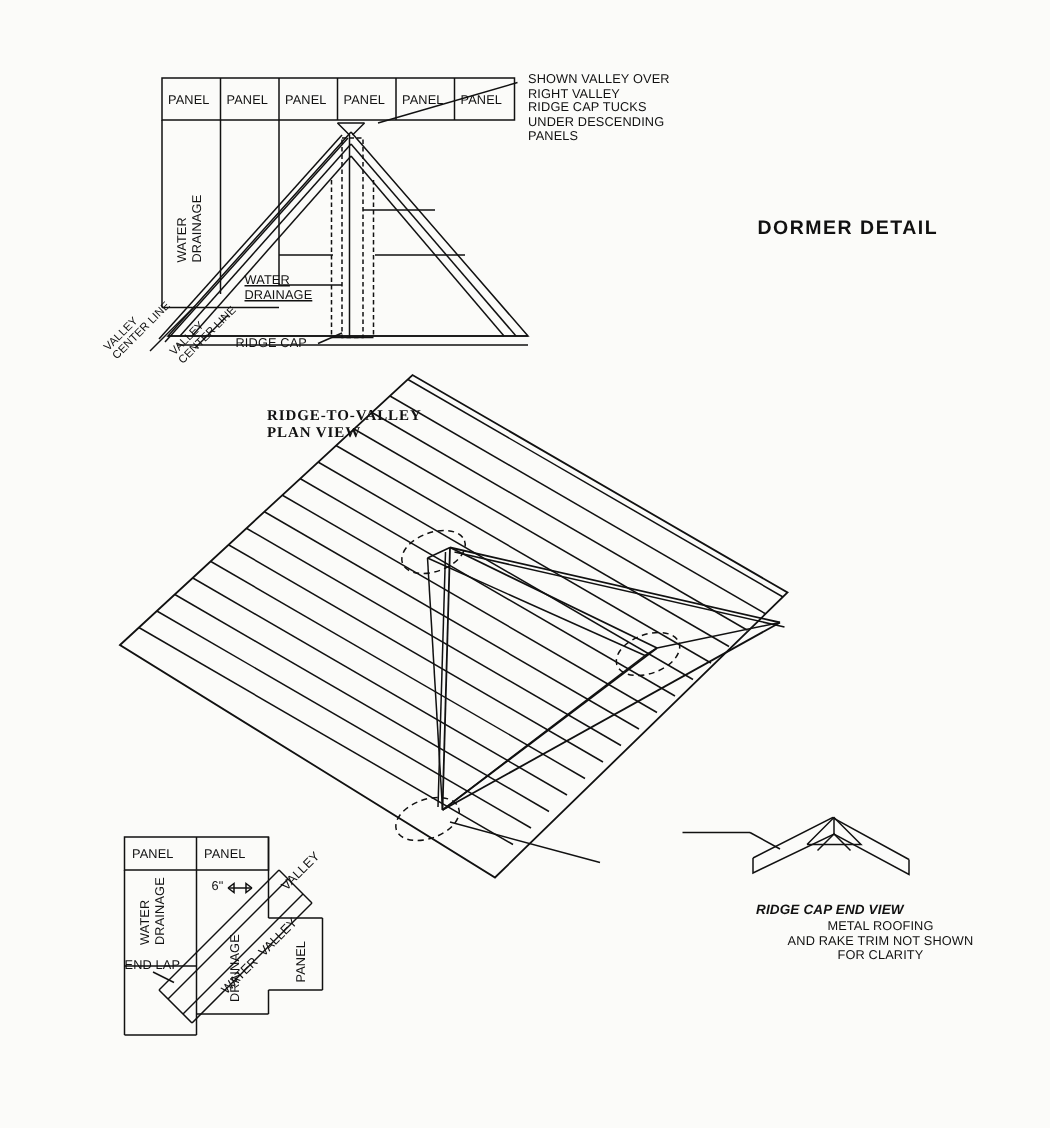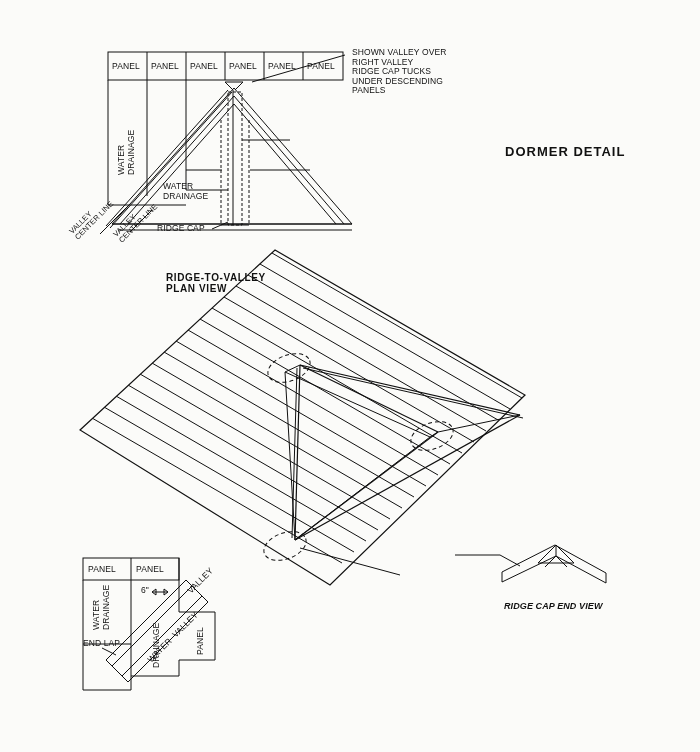--- a/index.html
+++ b/index.html
@@ -197,44 +197,47 @@
   <div class="lbl t8" style="left:112px; top:62px;">PANEL</div>
   <div class="lbl t8" style="left:151px; top:62px;">PANEL</div>
   <div class="lbl t8" style="left:190px; top:62px;">PANEL</div>
   <div class="lbl t8" style="left:229px; top:62px;">PANEL</div>
   <div class="lbl t8" style="left:268px; top:62px;">PANEL</div>
   <div class="lbl t8" style="left:307px; top:62px;">PANEL</div>
 
   <div class="lbl t8 vert rot90" style="left:117px; top:175px; width:80px;">WATER
 DRAINAGE</div>
 
-  <div class="lbl t8" style="left:163px; top:182px;">WATER
+  <div class="lbl t8" style="left:163px; top:182px;text-decoration:underline;">WATER
 DRAINAGE</div>
 
   <div class="lbl t8" style="left:157px; top:224px;">RIDGE CAP</div>
 
   <div class="lbl t7" style="left:68px; top:230px; transform:rotate(-45deg); transform-origin:left top;">VALLEY
 CENTER LINE</div>
 
   <div class="lbl t7" style="left:112px; top:233px; transform:rotate(-45deg); transform-origin:left top;">VALLEY
 CENTER LINE</div>
 
   <div class="lbl t8" style="left:352px; top:48px;">SHOWN VALLEY OVER
 RIGHT VALLEY
 RIDGE CAP TUCKS
 UNDER DESCENDING
 PANELS</div>
 
   <div class="lbl t13 bold" style="left:505px; top:145px; letter-spacing:1px;">DORMER DETAIL</div>
 
-  <div class="lbl t10 bold" style="left:166px; top:272px; letter-spacing:0.6px;">RIDGE-TO-VALLEY
+  <div class="lbl t10 bold" style="left:178px; top:272px; letter-spacing:0.6px;font-family:Liberation Serif, serif;">RIDGE-TO-VALLEY
 PLAN VIEW</div>
 
 
   <div class="lbl t9 bold" style="left:504px; top:601px;">RIDGE CAP END VIEW</div>
+  <div class="lbl t8 ctr" style="left:498px; top:613px; width:178px;">METAL ROOFING
+AND RAKE TRIM NOT SHOWN
+FOR CLARITY</div>
 
   <div class="lbl t8" style="left:88px; top:565px;">PANEL</div>
   <div class="lbl t8" style="left:136px; top:565px;">PANEL</div>
 
   <div class="lbl t8 vert rot90" style="left:92px; top:630px; width:80px;">WATER
 DRAINAGE</div>
 
   <div class="lbl t8" style="left:186px; top:589px; transform:rotate(-45deg); transform-origin:left top;">VALLEY</div>
 
   <div class="lbl t8" style="left:146px; top:658px; transform:rotate(-45deg); transform-origin:left top;">WATER  VALLEY</div>

